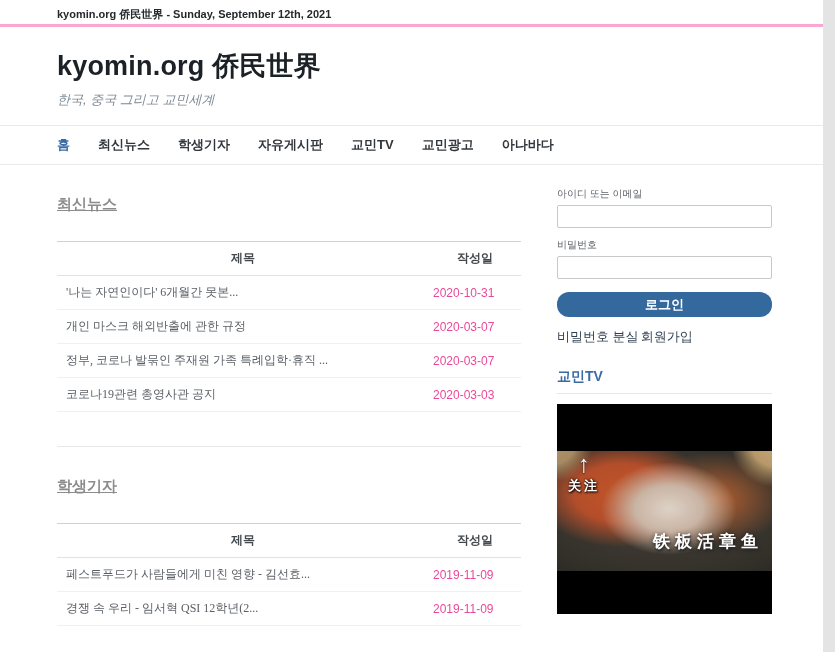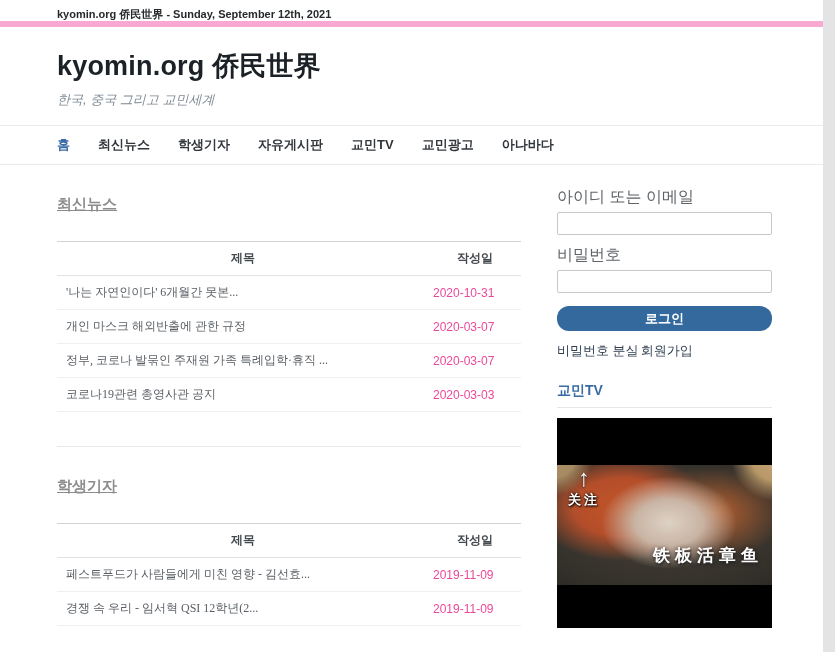--- a/index.html
+++ b/index.html
@@ -1,21 +1,21 @@
 <!DOCTYPE html>
 <html><head>
 <meta charset="utf-8">
 <style>
   * { margin:0; padding:0; box-sizing:border-box; }
   html,body { width:835px; height:652px; overflow:hidden; }
   body { background:#e4e4e4; font-family:"Liberation Sans", sans-serif; }
   .page { width:823px; height:652px; background:#fff; overflow:hidden; }
 
   
-  .topbar { height:27px; border-bottom:6px solid #f9a8d4; padding:7px 0 0 57px;
+  .topbar { height:27px; border-bottom:3px solid #f9a8d4; padding:7px 0 0 57px;
             font-size:11px; font-weight:bold; color:#26292c; }
 
   
   .masthead { padding:21px 0 0 57px; }
   .site-title { font-size:27px; font-weight:bold; color:#1b2126; letter-spacing:.2px; cursor:pointer; }
   .site-tagline { margin-top:7px; font-style:italic; color:#7e8993; font-size:13px; }
 
   
   .nav { margin-top:16px; border-top:1px solid #eaeaea; border-bottom:1px solid #eaeaea;
          padding:10px 0 10px 57px; display:flex; gap:28px; font-size:13px; font-weight:bold; color:#32373c; }
@@ -38,21 +38,21 @@
   .news-table td.cell-title { color:#5b6066; padding-left:9px; cursor:pointer;
                               white-space:nowrap; overflow:hidden;font-family:Liberation Serif, serif; }
   .news-table td.cell-date { color:#ec4899; text-align:left; }
   .table-foot-space { height:35px; border-bottom:1px solid #e8e8e8; }
 
   
   .widget { margin-top:0; }
   .widget + .widget { margin-top:22px; }
   .widget-heading { color:#3a6ba5; font-size:14px; font-weight:bold; padding-bottom:7px;
                     border-bottom:1px solid #e7e7e7; }
-  .login-label { font-size:16px; color:#5f6368; margin:10px 0 4px; }
+  .login-label { font-size:10px; color:#5f6368; margin:10px 0 4px; }
   .login-input { width:100%; height:23px; border:1px solid #c8c8c8; border-radius:2px;
                  font-size:12px; padding:0 5px; }
   .login-button { margin-top:13px; width:100%; height:25px; background:#33699d; color:#fff;
                   border:none; border-radius:12px; font-size:13px; font-weight:bold; cursor:pointer; }
   .login-links { display:flex; gap:2px; margin-top:11px; font-size:13px; color:#2e3e50; }
   .login-links span { cursor:pointer; }
 
   
   .video-thumb { margin-top:10px; width:215px; height:210px; background:#000;
                  position:relative; cursor:pointer; }

